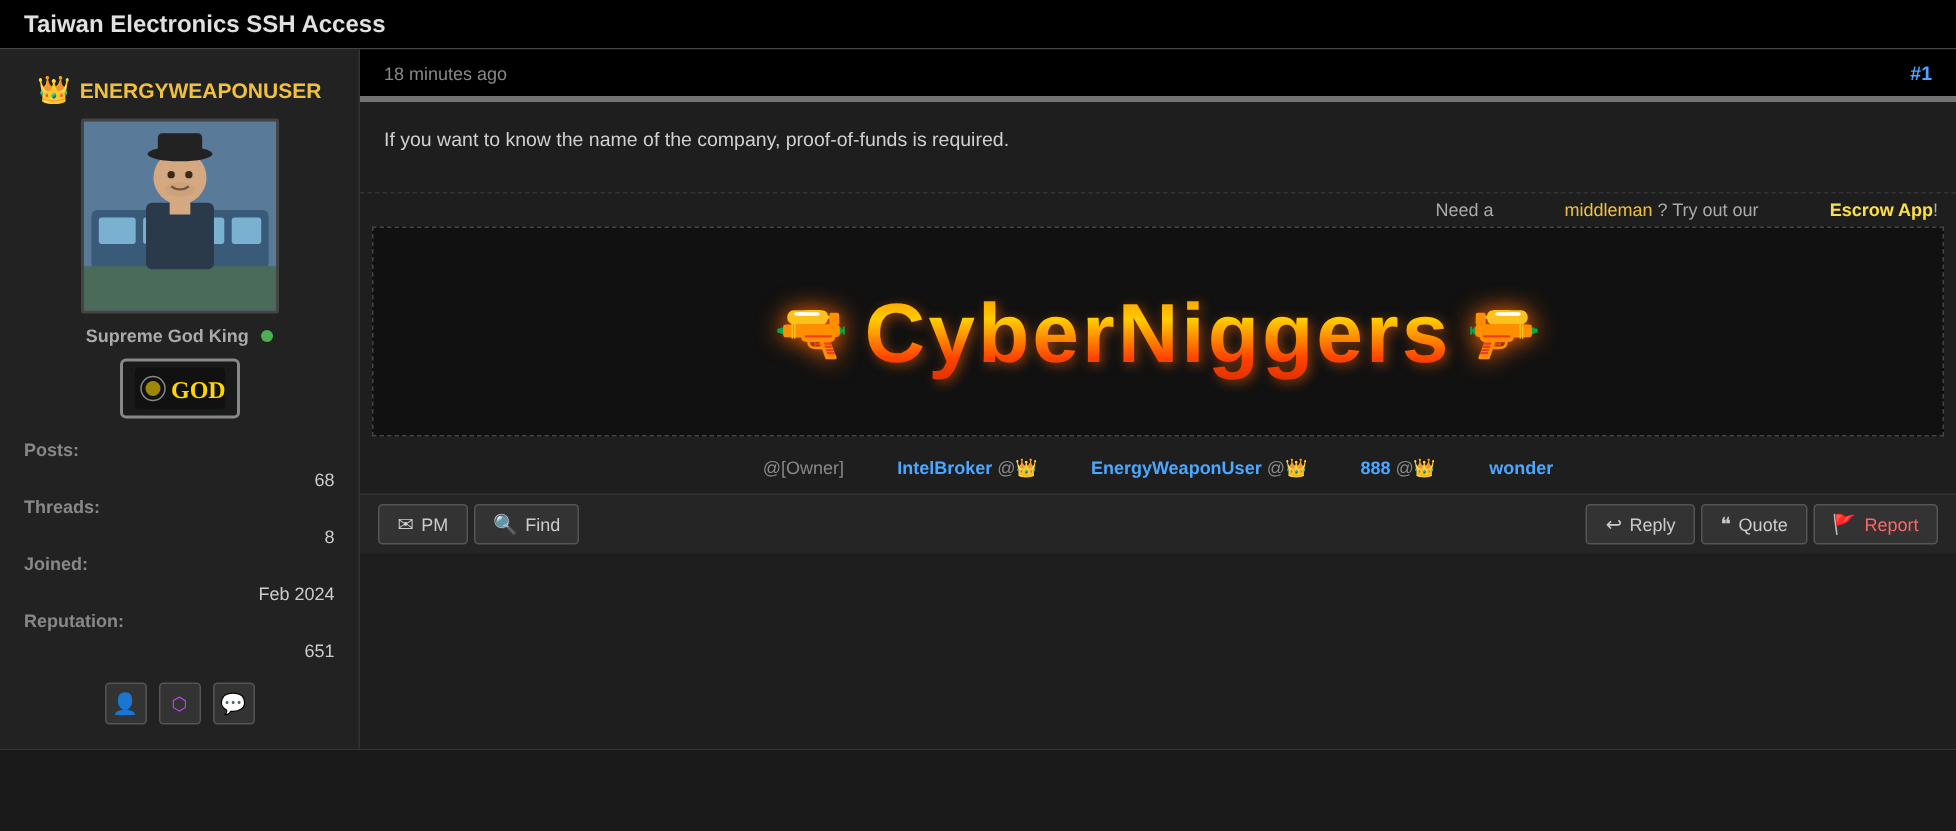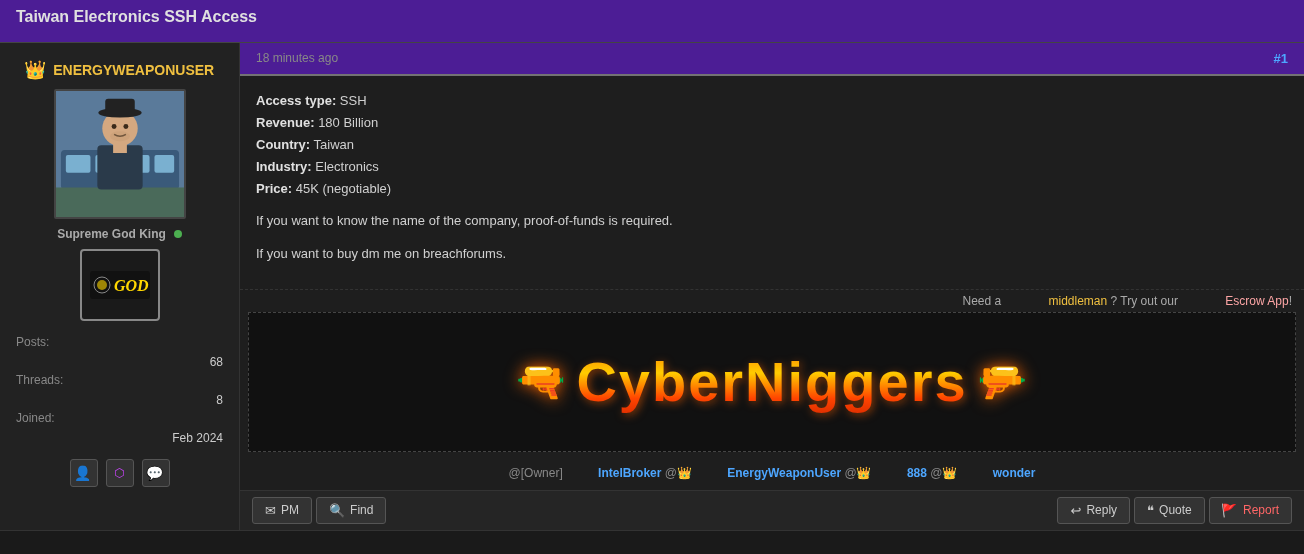--- a/index.html
+++ b/index.html
@@ -7,23 +7,23 @@
       background: #1a1a1a;
       color: #c8c8c8;
       font-family: Arial, sans-serif;
       font-size: 13px;
       min-height: 554px;
       width: 1304px;
     }
 
     
     .page-header {
-      background: #4c1d95;
+      background: #000000;
       border-bottom: 1px solid #444;
-      padding: 8px 16px 16px 16px;
+      padding: 8px 16px 6px 16px;
     }
     .page-header .title {
       color: #e0e0e0;
       font-size: 16px;
       font-weight: bold;
     }
     .page-header .subtitle {
       color: #888;
       font-size: 12px;
       margin-top: 2px;
@@ -86,38 +86,37 @@
       height: 8px;
       background: #4caf50;
       border-radius: 50%;
       display: inline-block;
       margin-left: 4px;
     }
     .god-badge {
       background: #1a1a1a;
       border: 2px solid #888;
       border-radius: 4px;
-      padding: 20px 8px;
+      padding: 4px 8px;
       display: flex;
       align-items: center;
       gap: 4px;
-      font-style: italic;
     }
     .user-stats {
       width: 100%;
       margin-top: 4px;
     }
     .stat-row {
       display: flex;
       justify-content: space-between;
       padding: 2px 0;
       color: #aaa;
       font-size: 12px;
     }
-    .stat-label { color: #888; }
+    .stat-label { color: #888; font-weight: bold; }
     .stat-value { color: #ccc; margin-top: 20px; }
     .user-icons {
       display: flex;
       gap: 8px;
       margin-top: 4px;
     }
     .user-icon-btn {
       width: 28px;
       height: 28px;
       background: #333;
@@ -133,25 +132,25 @@
 
     
     .post-content-area {
       flex: 1;
       background: #1e1e1e;
       display: flex;
       flex-direction: column;
     }
     .post-meta {
       padding: 8px 16px;
-      border-bottom: 2px solid #737373;
+      border-bottom: 4px solid #737373;
       display: flex;
       justify-content: space-between;
-      align-items: flex-start;
-      background: #4c1d95;
+      align-items: flex-end;
+      background: #000000;
     }
     .post-time {
       color: #888;
       font-size: 12px;
     }
     .post-number {
       color: #4da6ff;
       font-size: 13px;
       font-weight: bold;
     }
@@ -166,21 +165,21 @@
 
     
     .middleman-banner {
       text-align: right;
       padding: 4px 12px;
       font-size: 12px;
       color: #aaa;
       border-top: 1px dashed #333;
     }
     .middleman-banner a { color: #f0c040; text-decoration: none; padding-left: 44px; }
-    .middleman-banner .escrow-link { color: #fca5a5; text-decoration: none; font-weight: normal; margin-top: 14px; }
+    .middleman-banner .escrow-link { color: #fde047; text-decoration: none; font-weight: bold; margin-top: 14px; }
 
     
     .cyber-banner {
       background: #111;
       border: 1px dashed #444;
       margin: 0 8px 8px 8px;
       display: flex;
       justify-content: center;
       align-items: center;
       padding: 8px;
@@ -325,20 +324,24 @@
         <span class="stat-value">68</span>
       </div>
       <div class="stat-row">
         <span class="stat-label">Threads:</span>
         <span class="stat-value">8</span>
       </div>
       <div class="stat-row">
         <span class="stat-label">Joined:</span>
         <span class="stat-value">Feb 2024</span>
       </div>
+      <div class="stat-row">
+        <span class="stat-label">Reputation:</span>
+        <span class="stat-value">651</span>
+      </div>
     </div>
 
     <div class="user-icons">
       <div class="user-icon-btn" title="PM">
         <span>👤</span>
       </div>
       <div class="user-icon-btn" title="Badge">
         <span style="color:#cc44ff;font-size:12px;">⬡</span>
       </div>
       <div class="user-icon-btn" title="Message">
@@ -348,29 +351,21 @@
   </div>
 
   <div class="post-content-area">
 
     <div class="post-meta">
       <span class="post-time">18 minutes ago</span>
       <span class="post-number">#1</span>
     </div>
 
     <div class="post-body">
-      <p>
-        <strong>Access type:</strong>  SSH<br>
-        <strong>Revenue:</strong>  180 Billion<br>
-        <strong>Country:</strong>  Taiwan<br>
-        <strong>Industry:</strong>  Electronics<br>
-        <strong>Price:</strong>  45K (negotiable)
-      </p>
       <p>If you want to know the name of the company, proof-of-funds is required.</p>
-      <p>If you want to buy dm me on breachforums.</p>
     </div>
 
     <div class="middleman-banner">
       <span>Need a</span>
       <a href="#"> <span>middleman</span></a>
       <span>? Try out our</span>
       <a href="#" class="escrow-link"> <span>Escrow App</span></a><span>!</span>
     </div>
 
     <div class="cyber-banner">

